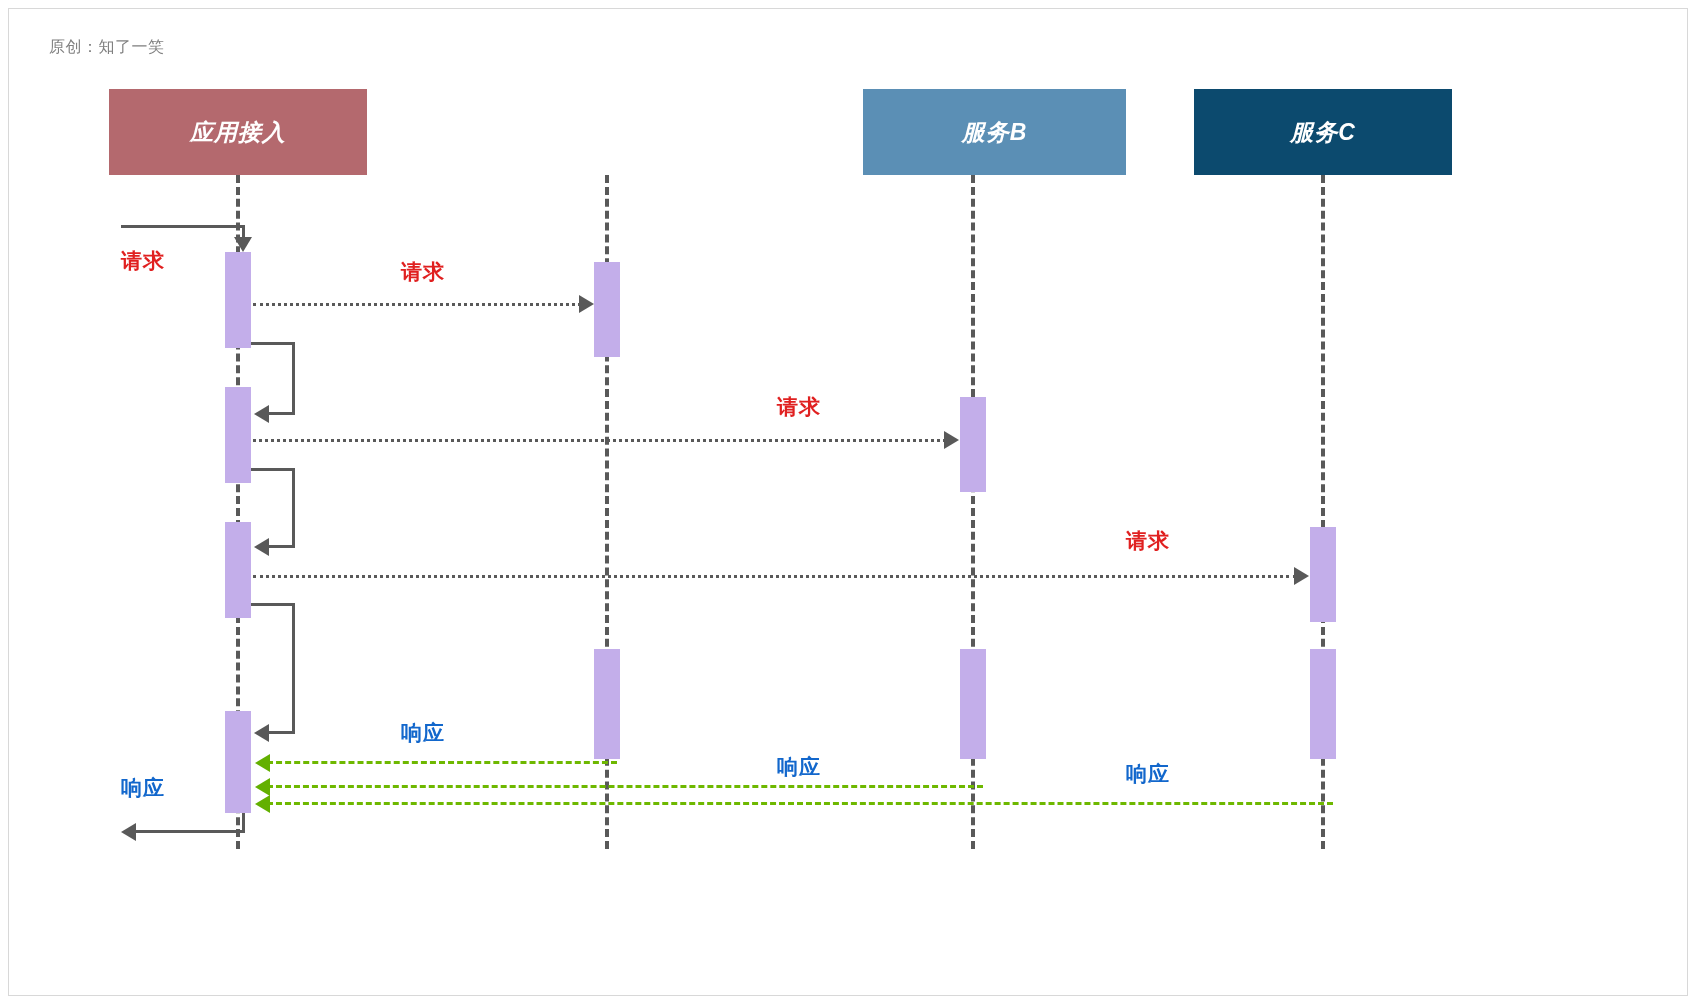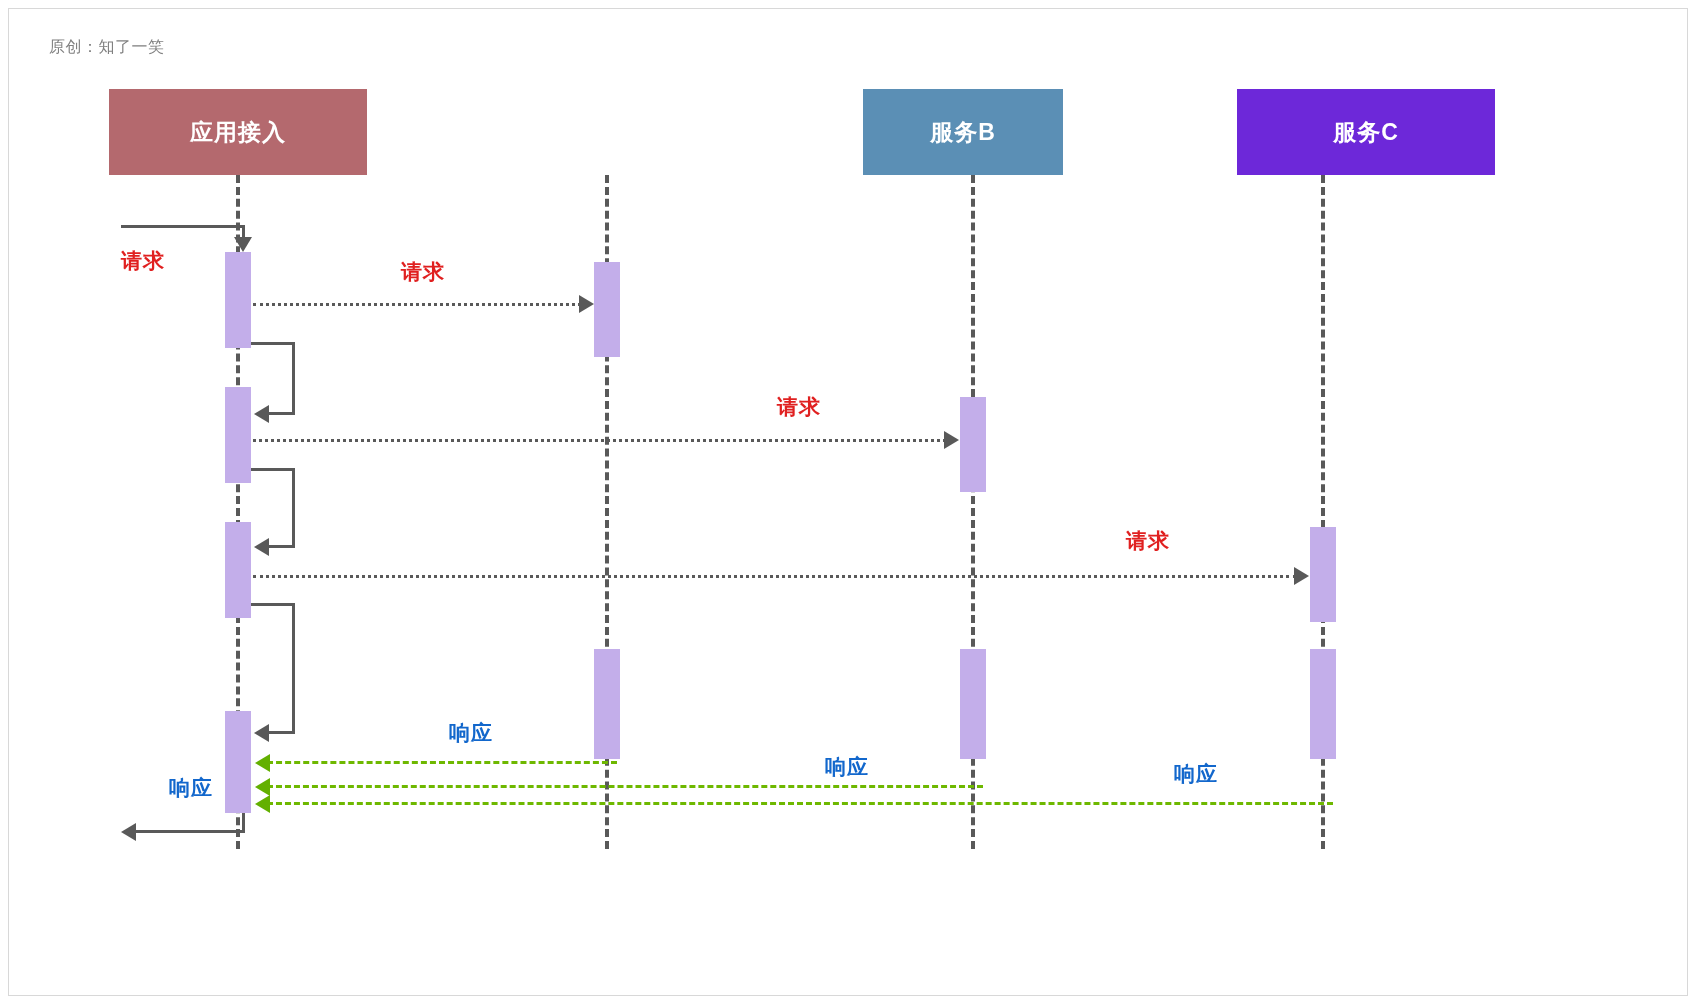--- a/index.html
+++ b/index.html
@@ -25,20 +25,21 @@
     white-space:nowrap;
     margin-top:9px;
   }
   .participant{
     position:absolute;
     height:86px;
     display:flex;align-items:center;justify-content:center;
     color:#ffffff;font-weight:bold;font-size:23px;
     letter-spacing:1px;
     box-sizing:border-box;
+    font-style:italic;
   }
   .lifeline{
     position:absolute;
     width:0;
     border-left:4px dashed #595959;
   }
   .activation{
     position:absolute;
     width:26px;
     background:#c3aeea;
@@ -77,45 +78,45 @@
     position:absolute;
     background:#595959;
   }
   .label{
     position:absolute;
     font-weight:bold;font-size:21px;
     white-space:nowrap;
     letter-spacing:1px;
   }
   .label.req{color:#e02020;}
-  .label.resp{color:#1267cc;margin-left:48px;}
+  .label.resp{color:#1267cc;}
   #wm{
     position:absolute;right:24px;bottom:22px;
     text-align:center;color:#3fb3d4;
     font-size:28px;font-weight:bold;
     line-height:1.15;
     letter-spacing:3px;
   }
   #wm .l2{font-size:26px;letter-spacing:1px;}
 </style>
 </head>
 <body>
 
 <div id="canvas">
   <div id="frame">
 
     <div id="credit">原创：知了一笑</div>
 
     <div class="participant" style="left:100px;top:80px;width:258px;background:#b4696e;">
       <span>应用接入</span>
     </div>
-    <div class="participant" style="left:854px;top:80px;width:200px;background:#5b8fb5;">
+    <div class="participant" style="left:854px;top:80px;width:263px;background:#5b8fb5;">
       <span>服务B</span>
     </div>
-    <div class="participant" style="left:1185px;top:80px;width:258px;background:#6d28d9;margin-left:43px;">
+    <div class="participant" style="left:1185px;top:80px;width:258px;background:#0c4a6e;">
       <span>服务C</span>
     </div>
 
     <div class="lifeline" style="left:227px;top:166px;height:674px;"></div>
     <div class="lifeline" style="left:596px;top:166px;height:674px;"></div>
     <div class="lifeline" style="left:962px;top:166px;height:674px;"></div>
     <div class="lifeline" style="left:1312px;top:166px;height:674px;"></div>
 
     <div class="activation" style="left:216px;top:243px;height:96px;"></div>
     <div class="activation" style="left:216px;top:378px;height:96px;"></div>

